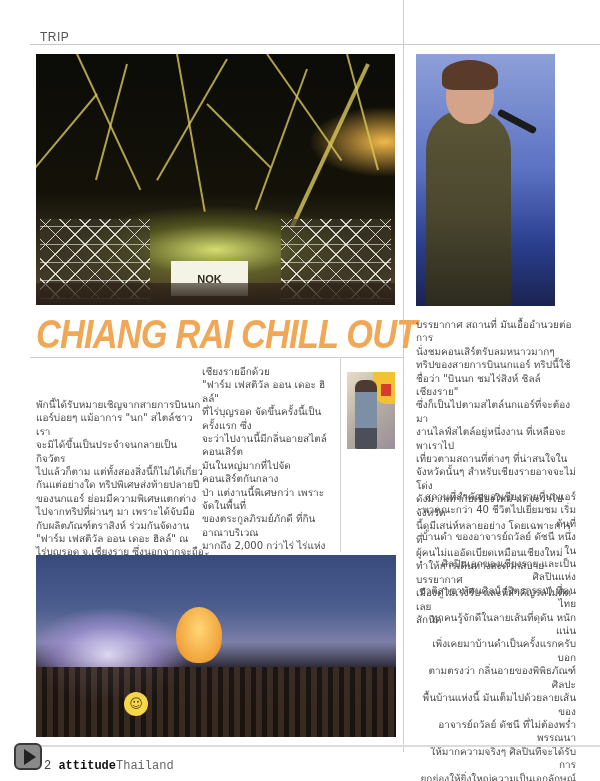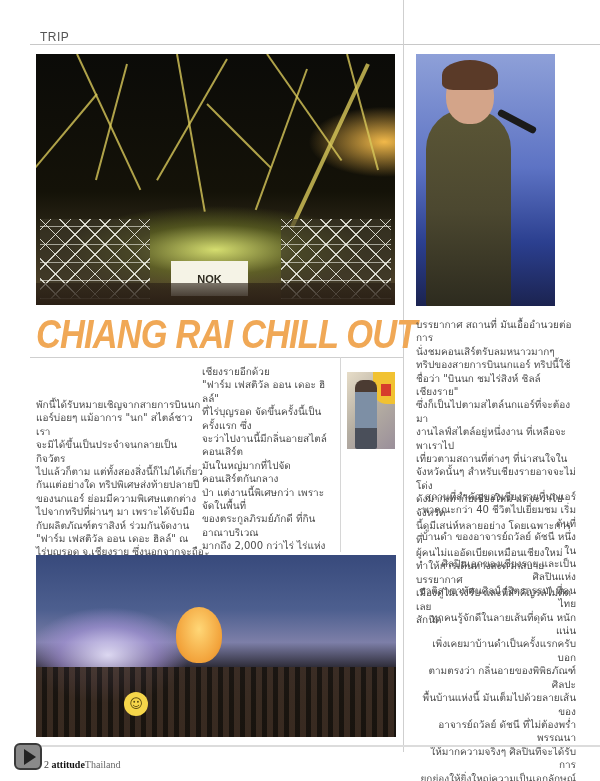--- a/index.html
+++ b/index.html
@@ -94,21 +94,21 @@
     color:#5a4a10; font-size: 13px; line-height: 24px; text-align:center;
   }
   .crowd2 { position:absolute; left:0; bottom:0; width:100%; height:70px;
     background: repeating-linear-gradient(90deg, rgba(60,45,35,0.9) 0 6px, rgba(25,20,15,0.9) 6px 11px); }
 
   .play-button {
     left: 14px; top: 743px; width: 28px; height: 27px; background: #8a8a8a; border: 2px solid #3a3a3a;
     border-radius: 6px; display:flex; align-items:center; justify-content:center; cursor:pointer;
   }
   .play-tri { width:0; height:0; border-left: 12px solid #222; border-top: 8px solid transparent; border-bottom: 8px solid transparent; margin-left: 3px; }
-  .footer { left: 44px; top: 759px; font-size: 10px; color: #444; font-family: Liberation Serif, serif; }
+  .footer { left: 44px; top: 759px; font-size: 12px; color: #444; font-family: Liberation Mono, monospace; }
   .footer .brand { font-weight: bold; color: #111; }
   .footer .brand2 { color: #666; }
 </style>
 </head>
 <body>
 
 <div class="abs section-label">TRIP</div>
 <div class="abs hline-top"></div>
 <div class="abs vline"></div>
 

